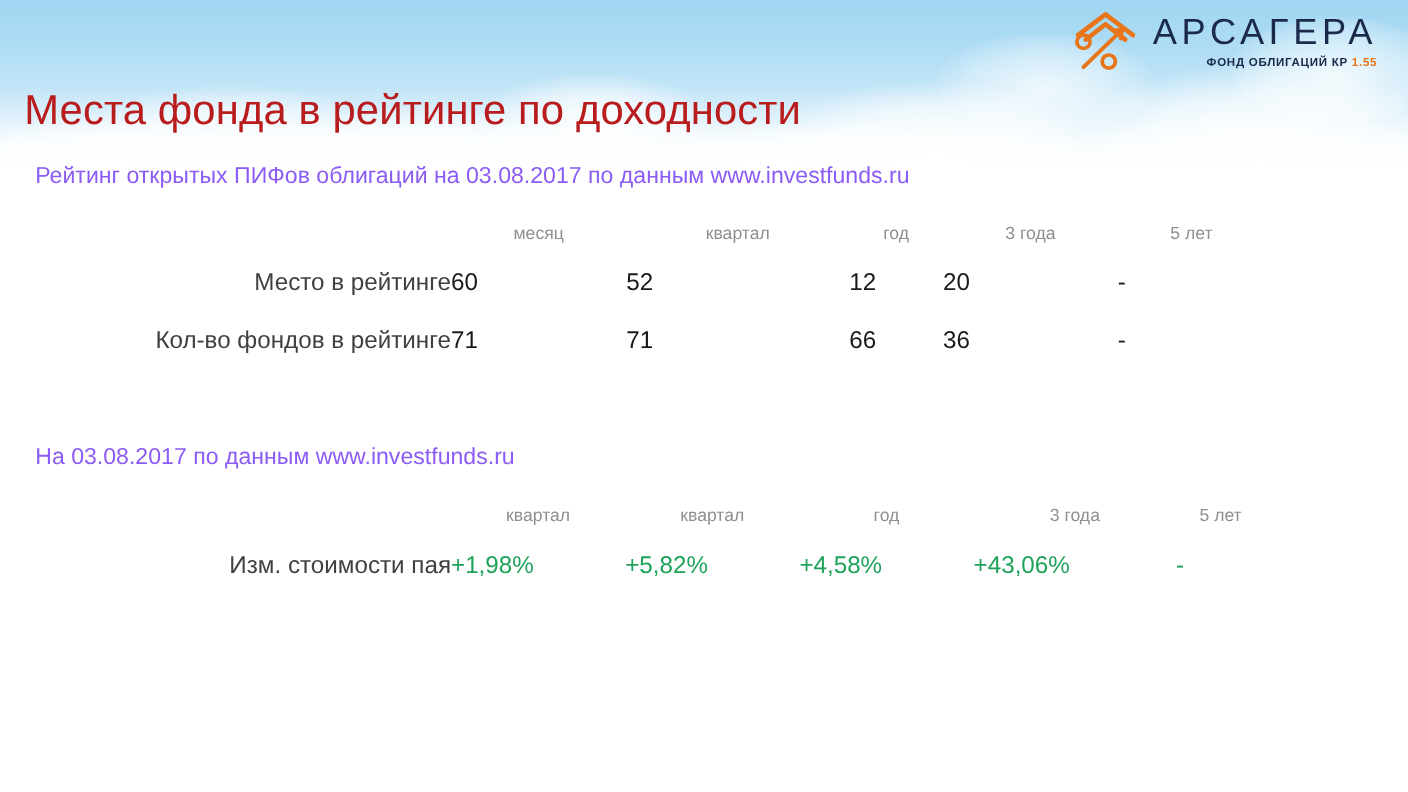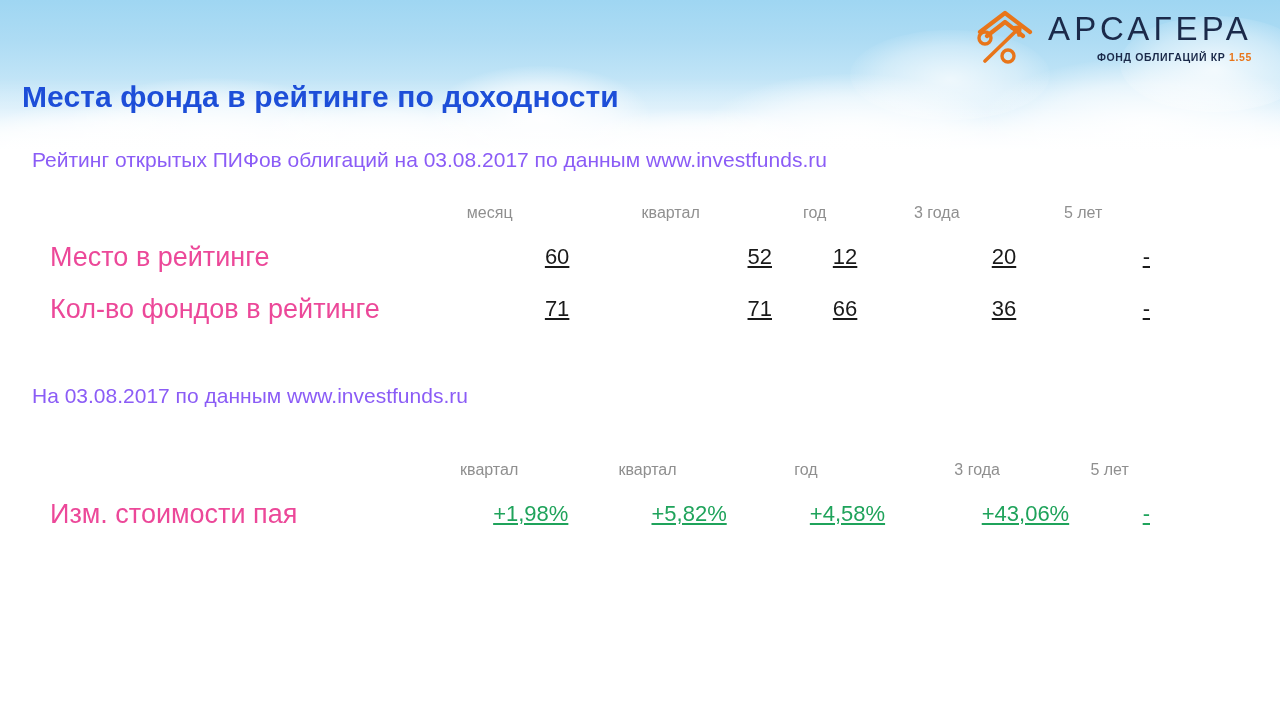--- a/index.html
+++ b/index.html
@@ -56,46 +56,46 @@
   }
   .logo-sub {
     font-size:10.5px; letter-spacing:0.65px; color:#1b2a4a;
     margin-top:6px; white-space:nowrap; font-weight:600;
   }
   .logo-sub .ver { color:#e8751a; font-weight:600; }
 
   
   .slide-title {
     position:absolute; left:22px; top:80px;
-    font-size:30px; font-weight:bold; color:#1d4ed8;
+    font-size:38px; font-weight:normal; color:#b91c1c;
     letter-spacing:0.1px; white-space:nowrap;
   }
   .lead {
     position:absolute; font-size:21px; color:#8b5cf6; white-space:nowrap;
   }
   .lead-1 { left:32px; top:148px; }
-  .lead-2 { left:32px; top:384px; }
+  .lead-2 { left:32px; top:404px; }
 
   
   .tbl { position:absolute; border-collapse:collapse; }
   .tbl-1 { left:32px; top:195px; width:1118px; }
   .tbl-2 { left:32px; top:452px; width:1118px; }
 
   .tbl th, .tbl td { padding:0; }
   .tbl th {
     font-weight:400; font-size:16px; color:#8f8f8f;
     text-align:center; height:36px; vertical-align:middle;
   }
   .tbl th.lbl-col { width:378px; }
   .tbl td.row-label {
-    font-size:27px; color:#ec4899; text-align:left;
+    font-size:22px; color:#404040; text-align:right;
     padding-left:18px; white-space:nowrap;
   }
   .tbl td.val {
-    font-size:22px; color:#1a1a1a; text-align:right; white-space:nowrap;text-decoration:underline;
+    font-size:22px; color:#1a1a1a; text-align:left; white-space:nowrap;
   }
   .tbl-1 tr.data-row td { height:52px; vertical-align:middle; }
   .tbl-2 tr.data-row td { height:52px; vertical-align:middle; }
   .tbl-2 td.val { color:#1fa35b; }
   .tbl-2 td.val.dash { color:#1fa35b; }
 </style>
 </head>
 <body>
 
 <div class="banner">

